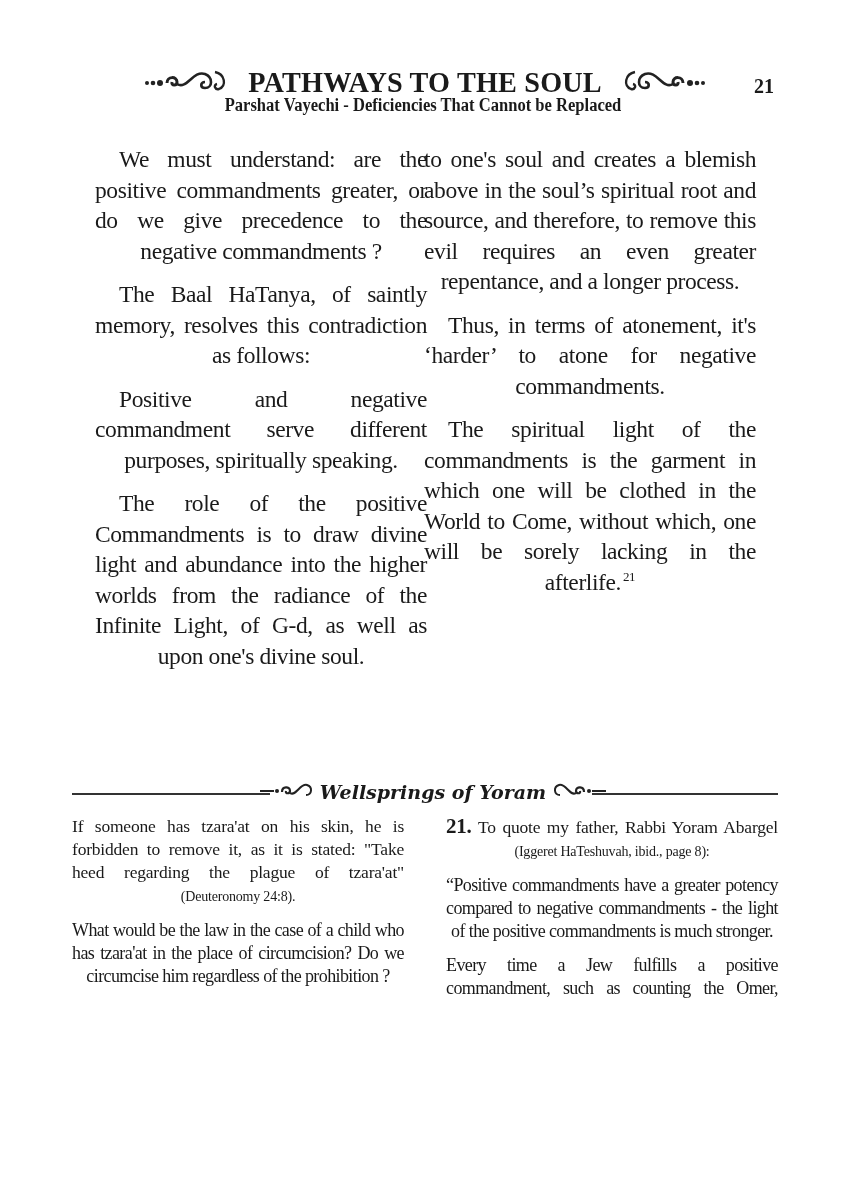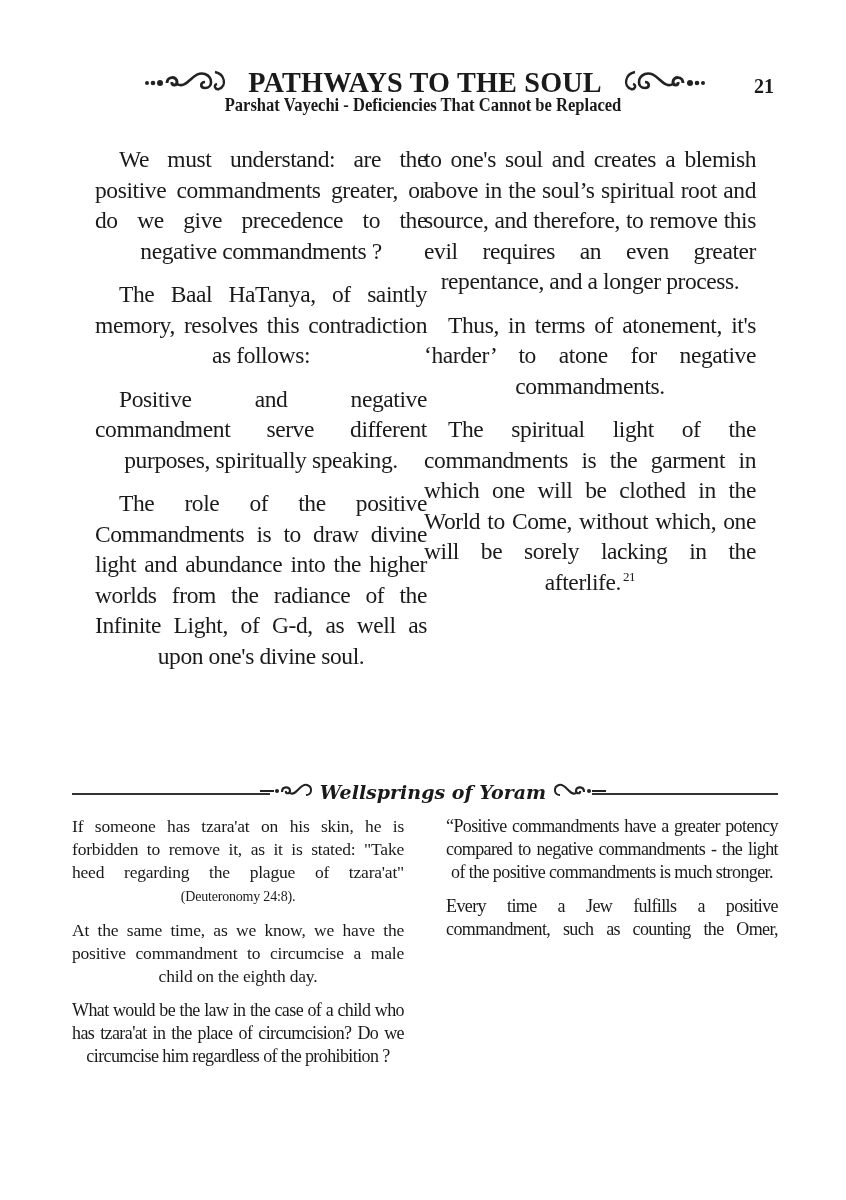--- a/index.html
+++ b/index.html
@@ -99,20 +99,20 @@
         <path d="M22 12 C22 6, 30 6, 30 11 C30 14, 25 14, 26 11" stroke="#222" stroke-width="2.2" fill="none"></path>
         <path d="M30 13 C36 17, 40 3, 47 5 C53 7, 52 15, 46 15" stroke="#222" stroke-width="2" fill="none"></path>
       </svg>
     </span>
   </div>
   <div class="rule right"></div>
 </div>
 
 <section class="fn-col fn-left">
   <p><span>If someone has tzara'at on his skin, he is forbidden to remove it, as it is stated: "Take heed regarding the plague of tzara'at"</span> <span class="small">(Deuteronomy 24:8).</span></p>
-  <p>At the same time, as we know, we have the positive commandment to circumcise a male child on the eighth day.</p>
   <p class="tight">What would be the law in the case of a child who has tzara'at in the place of circumcision? Do we circumcise him regardless of the prohibition ?</p>
 </section>
 
 <section class="fn-col fn-right">
+  <p><span class="fn-num">21.</span> <span>To quote my father, Rabbi Yoram Abargel</span> <span class="small">(Iggeret HaTeshuvah, ibid., page 8):</span></p>
   <p class="tight">“Positive commandments have a greater potency compared to negative commandments - the light of the positive commandments is much stronger.</p>
   <p class="tight" style="text-align-last: justify;">Every time a Jew fulfills a positive commandment, such as counting the Omer,</p>
 </section>
 
 </body></html>

